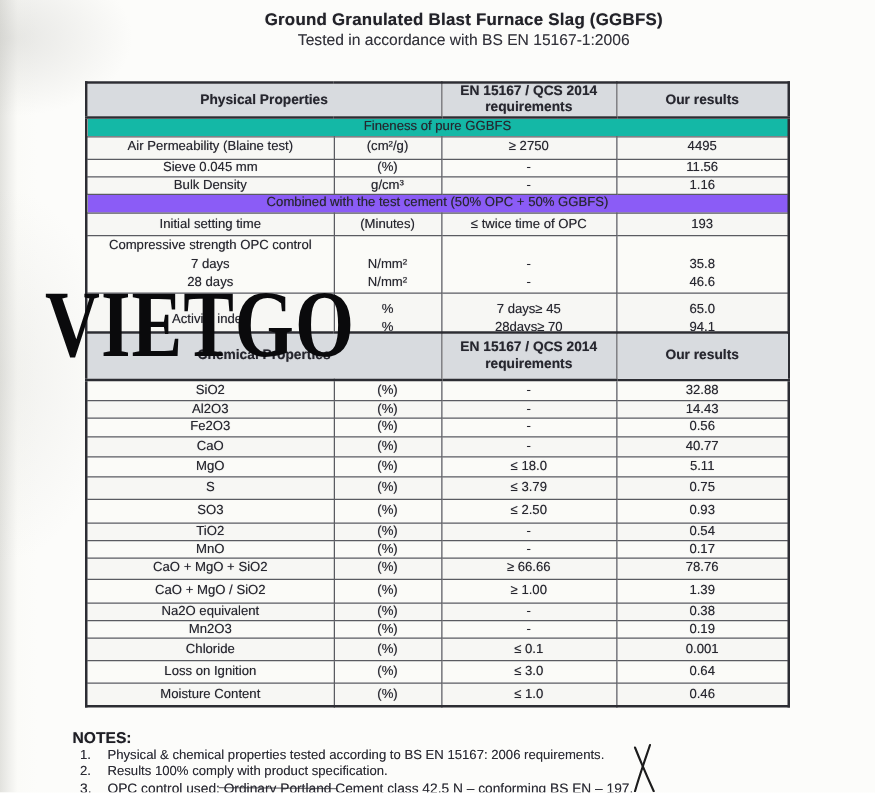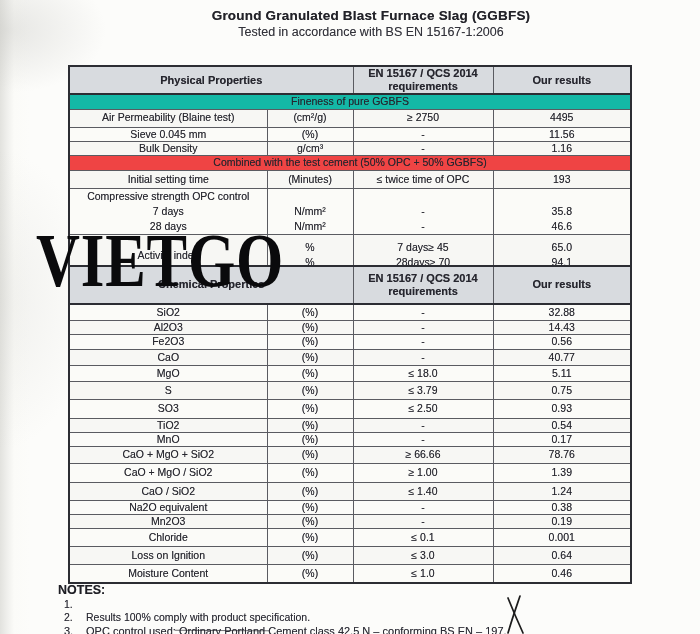--- a/index.html
+++ b/index.html
@@ -30,21 +30,21 @@
     text-shadow:0 0 .6px rgba(30,30,40,.5);
   }
   table.doc thead th{
     background:#d8dbdf;font-weight:bold;font-size:11px;
     border-bottom:2px solid #2c2d33;line-height:1.2;
   }
   #physical-table thead tr{height:28px;}
   #chemical-table thead tr{height:38px;}
   #chemical-table thead th.blurry{filter:blur(.5px);}
   td.section{font-size:10.5px;padding:0;}
-  td.section.dark{background:#ef4444;text-align:center;}
+  td.section.dark{background:#8b5cf6;text-align:center;}
   td.section.light{background:#14b8a6;}
   tbody tr:nth-child(even) td:not(.section){background:#f7f7f4;}
   td.multi .line{line-height:1.45;}
   .watermark{
     position:absolute;left:36px;top:222px;z-index:6;
     font-family:"Liberation Serif","DejaVu Serif",serif;font-weight:bold;
     font-size:76px;line-height:1;color:#0a0a0c;letter-spacing:1px;
     transform:scaleX(.80);transform-origin:left center;white-space:nowrap;
   }
   .notes{position:absolute;left:58px;top:583px;width:580px;z-index:2;}
@@ -229,26 +229,20 @@
           <td>(%)</td>
           <td>≥ 66.66</td>
           <td>78.76</td>
         </tr>
         <tr style="height: 19px;">
           <td>CaO + MgO / SiO2</td>
           <td>(%)</td>
           <td>≥ 1.00</td>
           <td>1.39</td>
         </tr>
-        <tr style="height: 18px;">
-          <td>CaO / SiO2</td>
-          <td>(%)</td>
-          <td>≤ 1.40</td>
-          <td>1.24</td>
-        </tr>
         <tr style="height: 14px;">
           <td>Na2O equivalent</td>
           <td>(%)</td>
           <td>-</td>
           <td>0.38</td>
         </tr>
         <tr style="height: 13px;">
           <td>Mn2O3</td>
           <td>(%)</td>
           <td>-</td>
@@ -274,20 +268,21 @@
         </tr>
       </tbody>
   </table>
 
   <div class="watermark">VIETGO</div>
 
   <div class="notes">
     <div class="notes-heading">NOTES:</div>
     <div class="note-item">
       <span class="num">1.</span>
+      <span class="txt">Physical &amp; chemical properties tested according to BS EN 15167: 2006 requirements.</span>
     </div>
     <div class="note-item">
       <span class="num">2.</span>
       <span class="txt">Results 100% comply with product specification.</span>
     </div>
     <div class="note-item">
       <span class="num">3.</span>
       <span class="txt">OPC control used: Ordinary Portland Cement class 42.5 N – conforming BS EN – 197.</span>
     </div>
     <div class="note-underline"></div>

